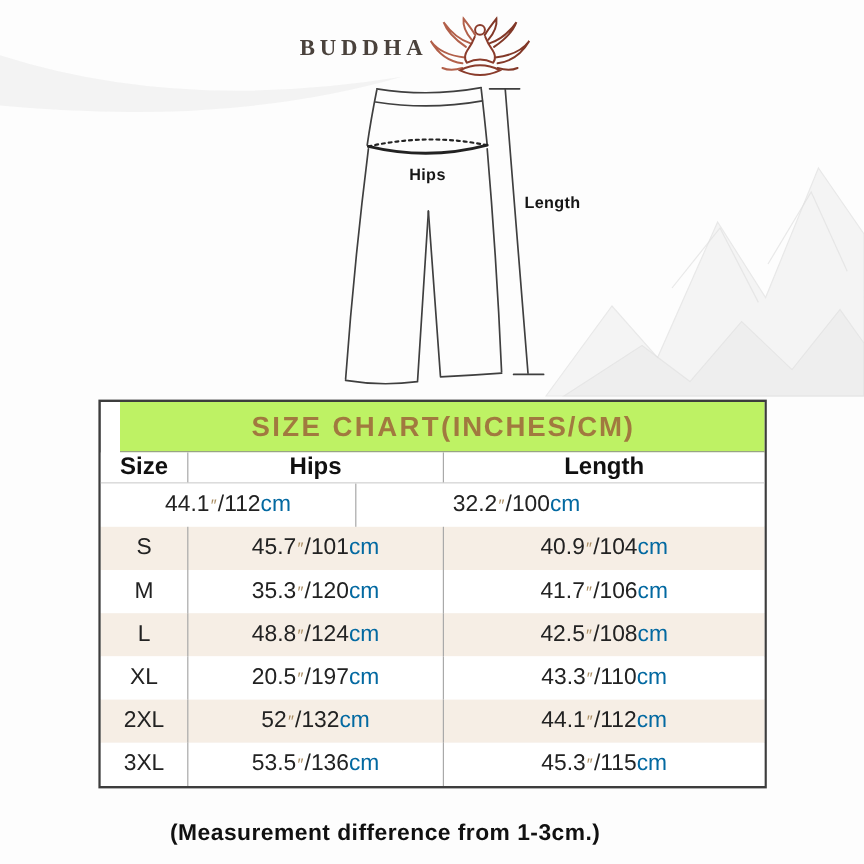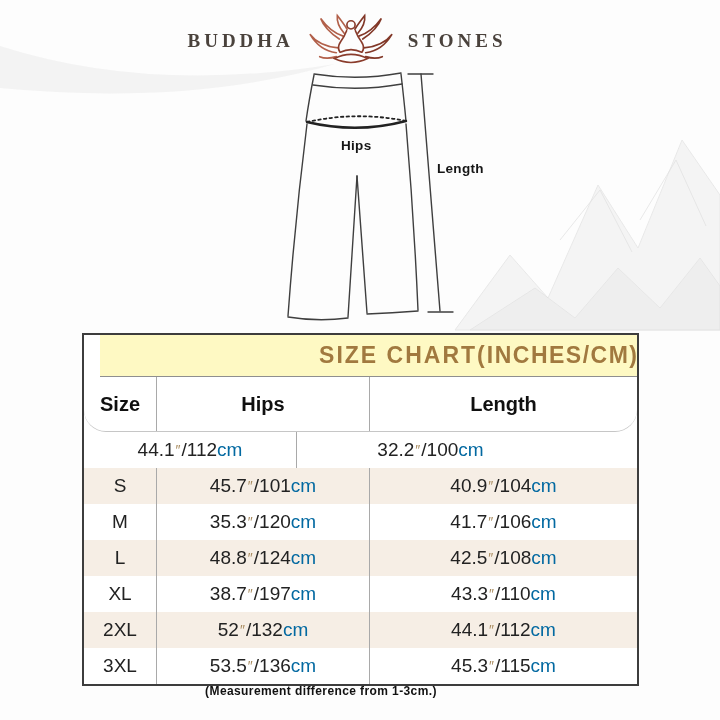--- a/index.html
+++ b/index.html
@@ -5,56 +5,56 @@
   * { margin:0; padding:0; box-sizing:border-box; }
   html,body { width:720px; height:720px; }
   body { font-family:"Liberation Sans", sans-serif; }
   .page { position:relative; width:720px; height:720px; background:#fdfdfd; overflow:hidden; }
 
   
   .watermark { position:absolute; left:0; top:0; z-index:0; pointer-events:none; }
 
   
   .logo { position:absolute; top:12px; left:0; width:694px; height:58px;
-          display:flex; align-items:center; justify-content:center; gap:13px; z-index:2; }
+          display:flex; align-items:center; justify-content:center; z-index:2; }
   .logo-text { font-family:"Liberation Serif", serif; font-size:19px; font-weight:600;
                letter-spacing:4px; color:#4a423c; }
   .lotus { width:88px; height:58px; }
 
   
   .diagram { position:absolute; left:0; top:0; width:720px; height:340px; z-index:1; }
   .diagram svg { position:absolute; left:0; top:0; }
   .diag-label { position:absolute; font-size:13.5px; font-weight:bold; color:#161616;
                 letter-spacing:0.3px; }
   .hips-label { left:341px; top:138px; }
   .length-label { left:437px; top:161px; }
 
   
   .chart { position:absolute; left:82px; top:333px; width:557px; border:2px solid #3d3d3d;
            background:#ffffff; z-index:2; }
-  .chart-title { height:42px; background:#fef9c3; border-bottom:1px solid #8f8f8f;
-                 display:flex; align-items:baseline; justify-content:flex-end; padding-top:7px;
+  .chart-title { height:42px; background:#bef264; border-bottom:1px solid #8f8f8f;
+                 display:flex; align-items:baseline; justify-content:center; padding-top:7px;
                  color:#a1793f; font-weight:bold;margin-left:16px; }
   .chart-title .t-main { font-size:23px; letter-spacing:2px; }
   .chart-title .t-sub  { font-size:23px; letter-spacing:1.5px; }
   .chart-title .t-close{ font-size:23px; }
 
-  .thead { display:flex; height:55px; border-bottom:1px solid #c6c6c6;
-           font-weight:bold; font-size:20px; color:#101010; background:#ffffff;border-radius:22px; }
+  .thead { display:flex; height:26px; border-bottom:1px solid #c6c6c6;
+           font-weight:bold; font-size:20px; color:#101010; background:#ffffff; }
   .trow  { display:flex; height:36px; font-size:19px; color:#222222; background:#ffffff; }
   .trow.alt { background:#f6eee5; }
   .cell { display:flex; align-items:center; justify-content:center; }
   .c1 { width:73px;  border-right:1px solid #a9a9a9; }
   .c2 { width:213px; border-right:1px solid #a9a9a9; }
   .c3 { width:267px; }
   .inm { color:#a98c60; font-size:14px; margin:0 1px 0 1px; line-height:1; }
   .cm  { color:#0369a1; }
 
   .footnote { position:absolute; top:684px; left:0; width:642px; text-align:center;
-              font-size:12px; font-weight:bold; color:#111111; letter-spacing:0.4px; z-index:2; }
+              font-size:19px; font-weight:bold; color:#111111; letter-spacing:0.4px; z-index:2; }
 </style>
 </head>
 <body>
 
 <div class="page">
 
   <svg class="watermark" width="720" height="720" viewBox="0 0 720 720">
     <path d="M0,46 Q150,94 335,64 Q190,106 0,88 Z" fill="#ebebeb" opacity="0.55"></path>
     <path d="M455,330 L510,255 L548,298 L598,185 L638,248 L682,140 L720,195 L720,330 Z" fill="#f1f1f1" stroke="#e2e2e2" stroke-width="1" opacity="0.75"></path>
     <path d="M470,330 L535,288 L575,318 L618,268 L660,308 L700,258 L720,286 L720,330 Z" fill="#ececec" stroke="#dfdfdf" stroke-width="1" opacity="0.65"></path>
@@ -73,21 +73,20 @@
       <path d="M52,21 Q60,12 59,3 Q52,12 49,17" stroke="#823828"></path>
       <path d="M30,45 Q20,48 13,45" stroke="#b2604a"></path>
       <path d="M60,45 Q70,48 77,45" stroke="#823828"></path>
 
       <circle cx="45" cy="12.5" r="4.2" stroke="#8a3c2c"></circle>
       <path d="M40.5,18.5 Q38,25 34.5,29.5 Q30.5,35.5 33.5,40" stroke="#8a3c2c"></path>
       <path d="M49.5,18.5 Q52,25 55.5,29.5 Q59.5,35.5 56.5,40" stroke="#8a3c2c"></path>
       <path d="M34,40.5 Q45,35 56,40.5" stroke="#8a3c2c"></path>
       <path d="M28,47 Q45,38.5 62,47 Q45,55 28,47 Z" stroke="#8a3c2c"></path>
     </svg>
-    <span class="logo-text">STONES</span>
   </div>
 
   <div class="diagram">
     <svg width="720" height="340" viewBox="0 0 720 340" fill="none" stroke="#3f3f3f" stroke-width="1.4" stroke-linecap="round">
 
       <path d="M314,74 Q358,81 401,73"></path>
       <path d="M313,85 Q358,92 402,84"></path>
       <path d="M314,75 Q309,100 306,121"></path>
       <path d="M401,74 Q404,100 406,121"></path>
 
@@ -190,21 +189,21 @@
           <span class="inm">″</span>
           <span>/</span>
           <span>108</span>
           <span class="cm">cm</span>
         </div>
     </div>
 
     <div class="trow">
       <div class="cell c1">XL</div>
       <div class="cell c2">
-          <span>38.7</span>
+          <span>20.5</span>
           <span class="inm">″</span>
           <span>/</span>
           <span>197</span>
           <span class="cm">cm</span>
         </div>
       <div class="cell c3">
           <span>43.3</span>
           <span class="inm">″</span>
           <span>/</span>
           <span>110</span>

